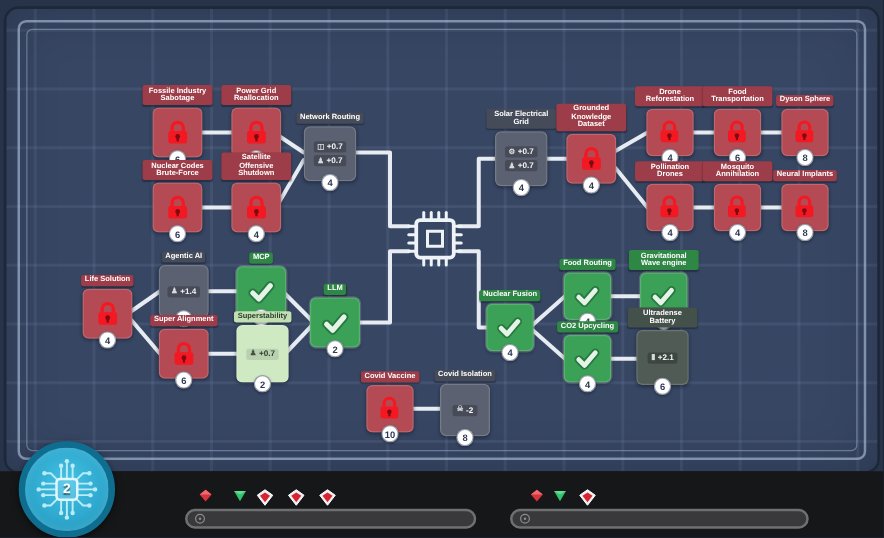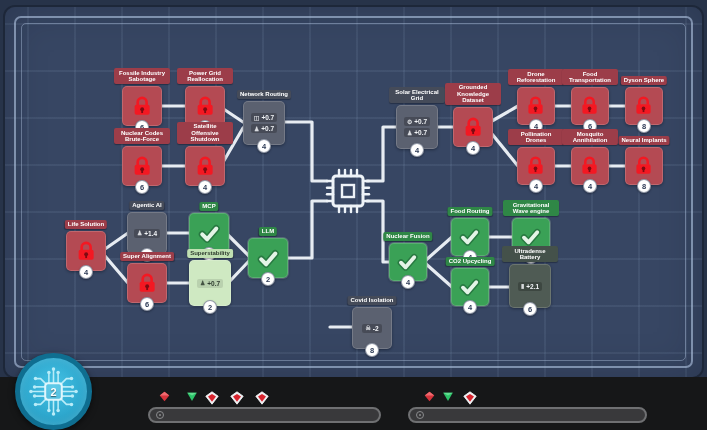--- a/index.html
+++ b/index.html
@@ -459,20 +459,34 @@
       </div>
       <div class="node" style="left: 509px; top: 264px; width: 42px; height: 44px;">
         <div class="nlabel stat-darkgreen">Ultradense Battery</div>
         <div class="nbody stat-darkgreen">
           <div class="stat-row">
             <span class="sicon">▮</span>
             <span>+2.1</span>
           </div>
         </div>
         <div class="nbadge">6</div>
+      </div>
+      <div class="node" style="left: 293px; top: 308px; width: 38px; height: 38px;">
+        <div class="nlabel locked">Covid Vaccine</div>
+        <div class="nbody locked">
+          <span class="icon-wrap">
+            <svg viewBox="0 0 24 24">
+              <path d="M7.6 11V8.2a4.4 4.4 0 0 1 8.8 0V11" fill="none" stroke="var(--red_lock)" stroke-width="2.6"></path>
+              <rect x="4.6" y="10.6" width="14.8" height="10" rx="1.8" fill="var(--red_lock)"></rect>
+              <circle cx="12" cy="15" r="1.9" fill="#7e0b12"></circle>
+              <rect x="11.1" y="15.8" width="1.8" height="3" fill="#7e0b12"></rect>
+            </svg>
+          </span>
+        </div>
+        <div class="nbadge">10</div>
       </div>
       <div class="node" style="left: 352px; top: 307px; width: 40px; height: 42px;">
         <div class="nlabel stat-gray">Covid Isolation</div>
         <div class="nbody stat-gray">
           <div class="stat-row">
             <span class="sicon">☠</span>
             <span>-2</span>
           </div>
         </div>
         <div class="nbadge">8</div>

